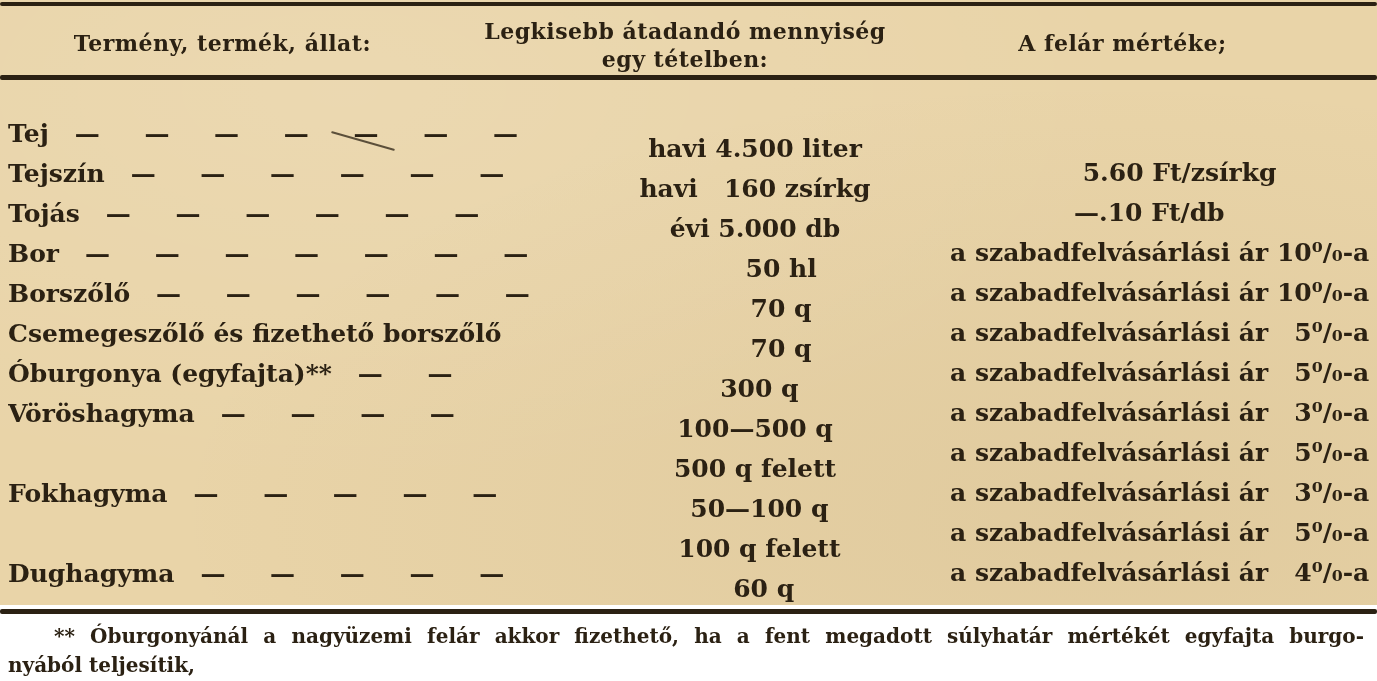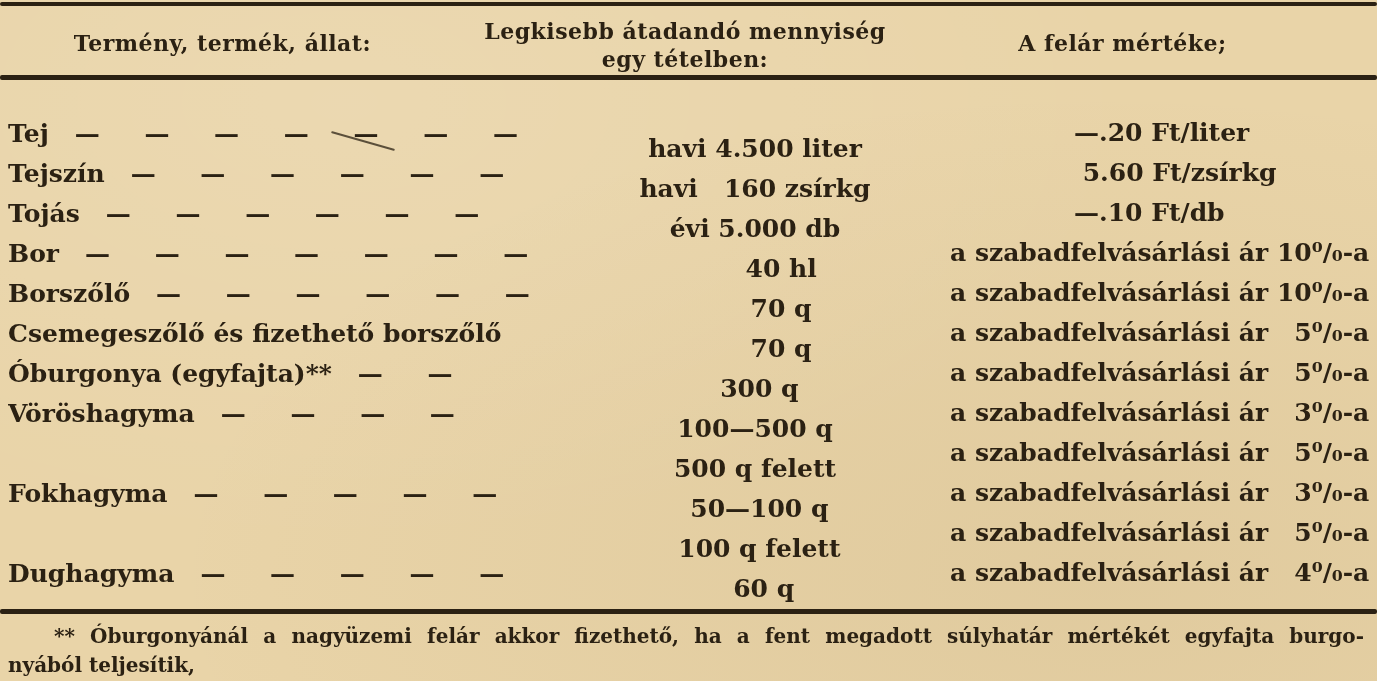--- a/index.html
+++ b/index.html
@@ -1,21 +1,21 @@
 <!DOCTYPE html>
 <html><head>
 <meta charset="utf-8">
 <style>
   html, body { margin: 0; padding: 0; }
   body { width: 1377px; height: 681px; overflow: hidden; }
 
   .paper {
     position: relative;
     width: 1377px;
-    height: 681px;
+    height: 605px;
     background:
       radial-gradient(ellipse at 25% 15%, rgba(255,255,255,0.10), transparent 55%),
       radial-gradient(ellipse at 80% 85%, rgba(120,90,40,0.08), transparent 60%),
       #e9d4a8;
     font-family: "DejaVu Serif", "Liberation Serif", serif;
     color: #2b2113;
     font-weight: bold;
   }
 
   .rule {
@@ -83,21 +83,20 @@
   <div class="hdr hdr-col3">A felár mértéke;</div>
 
   <div class="rows">
 
     <div class="row r-ft">
       <div class="cell-product">
           <span class="pname">Tej</span>
           <span class="pdash">— — — — — — —</span>
         </div>
       <div class="cell-qty">havi 4.500 liter</div>
-      <div class="cell-sur">—.20 Ft/liter</div>
     </div>
 
     <div class="row r-ft">
       <div class="cell-product">
           <span class="pname">Tejszín</span>
           <span class="pdash">— — — — — —</span>
         </div>
       <div class="cell-qty">havi   160 zsírkg</div>
       <div class="cell-sur"> 5.60 Ft/zsírkg</div>
     </div>
@@ -109,21 +108,21 @@
         </div>
       <div class="cell-qty">évi 5.000 db</div>
       <div class="cell-sur">—.10 Ft/db</div>
     </div>
 
     <div class="row r-pct">
       <div class="cell-product">
           <span class="pname">Bor</span>
           <span class="pdash">— — — — — — —</span>
         </div>
-      <div class="cell-qty">      40 hl</div>
+      <div class="cell-qty">      50 hl</div>
       <div class="cell-sur">a szabadfelvásárlási ár 10⁰/₀-a</div>
     </div>
 
     <div class="row r-pct">
       <div class="cell-product">
           <span class="pname">Borszőlő</span>
           <span class="pdash">— — — — — —</span>
         </div>
       <div class="cell-qty">      70 q</div>
       <div class="cell-sur">a szabadfelvásárlási ár 10⁰/₀-a</div>

